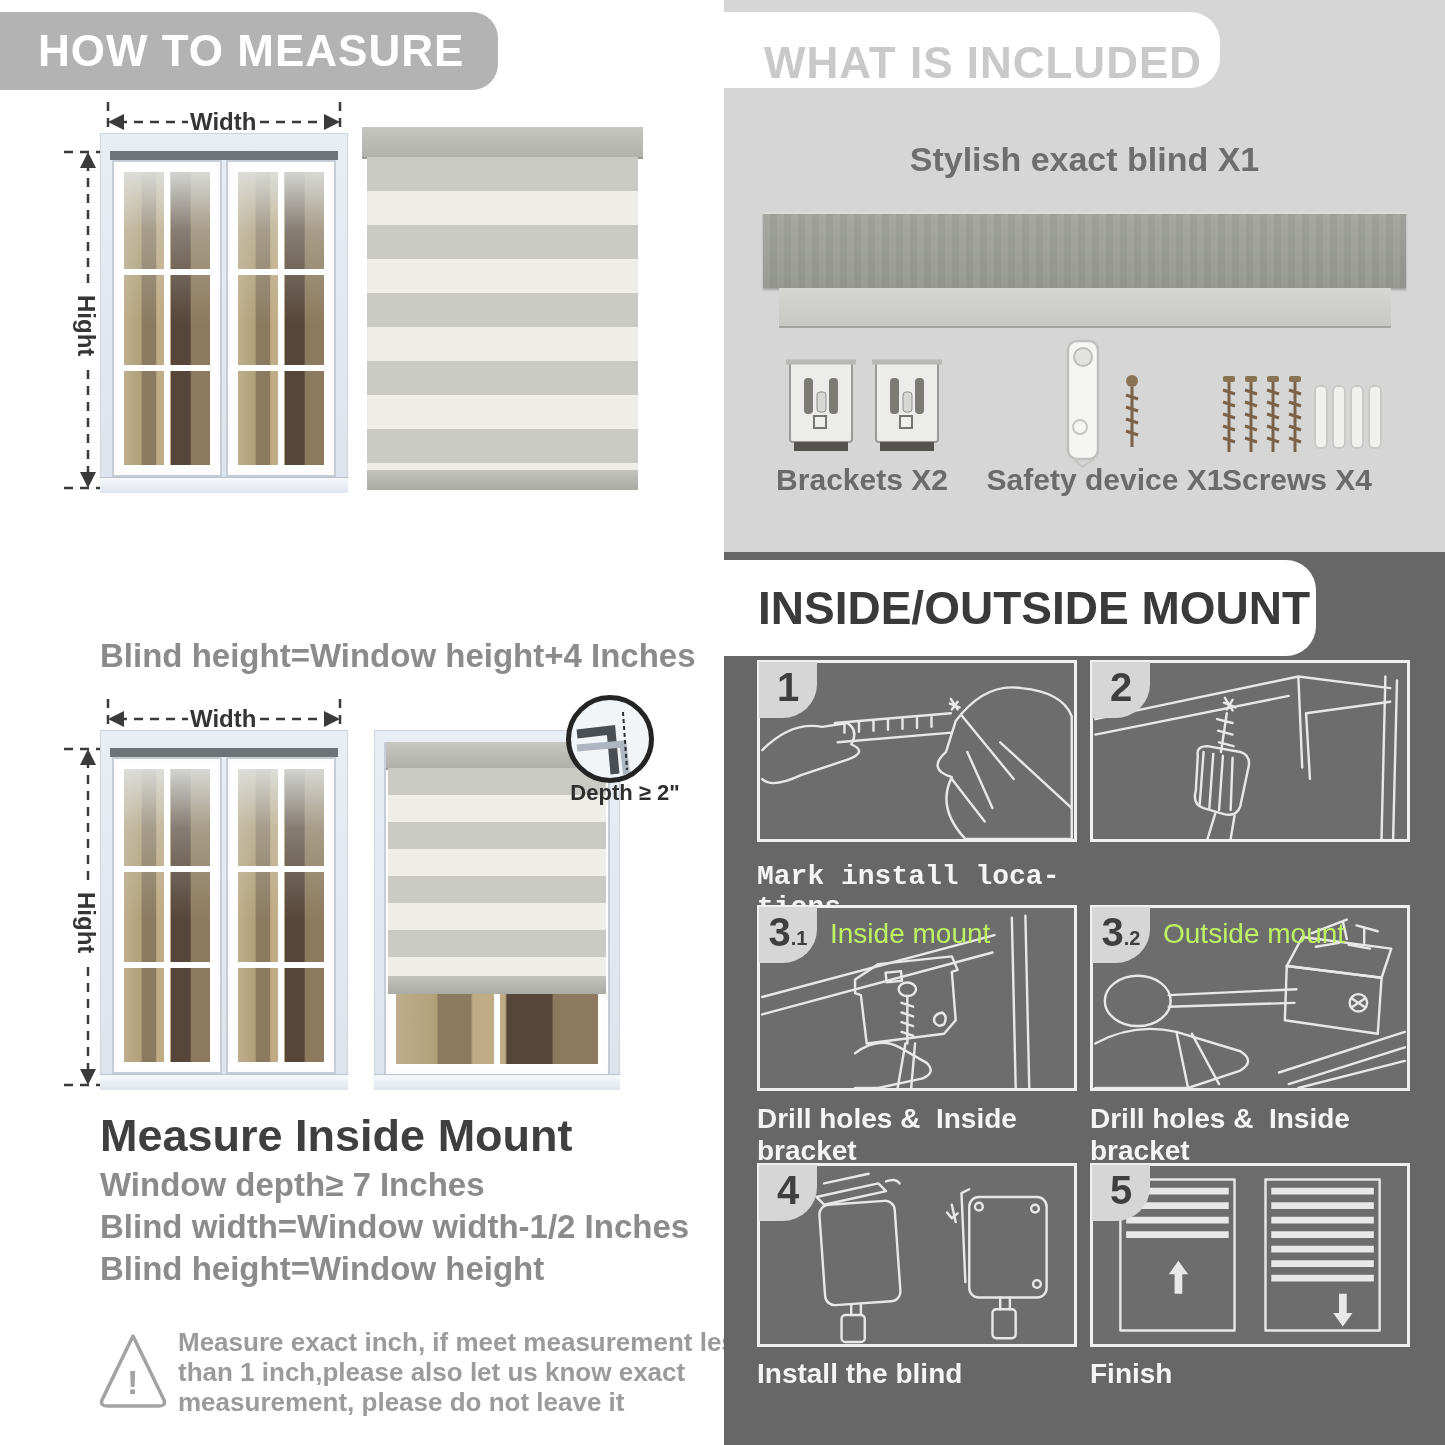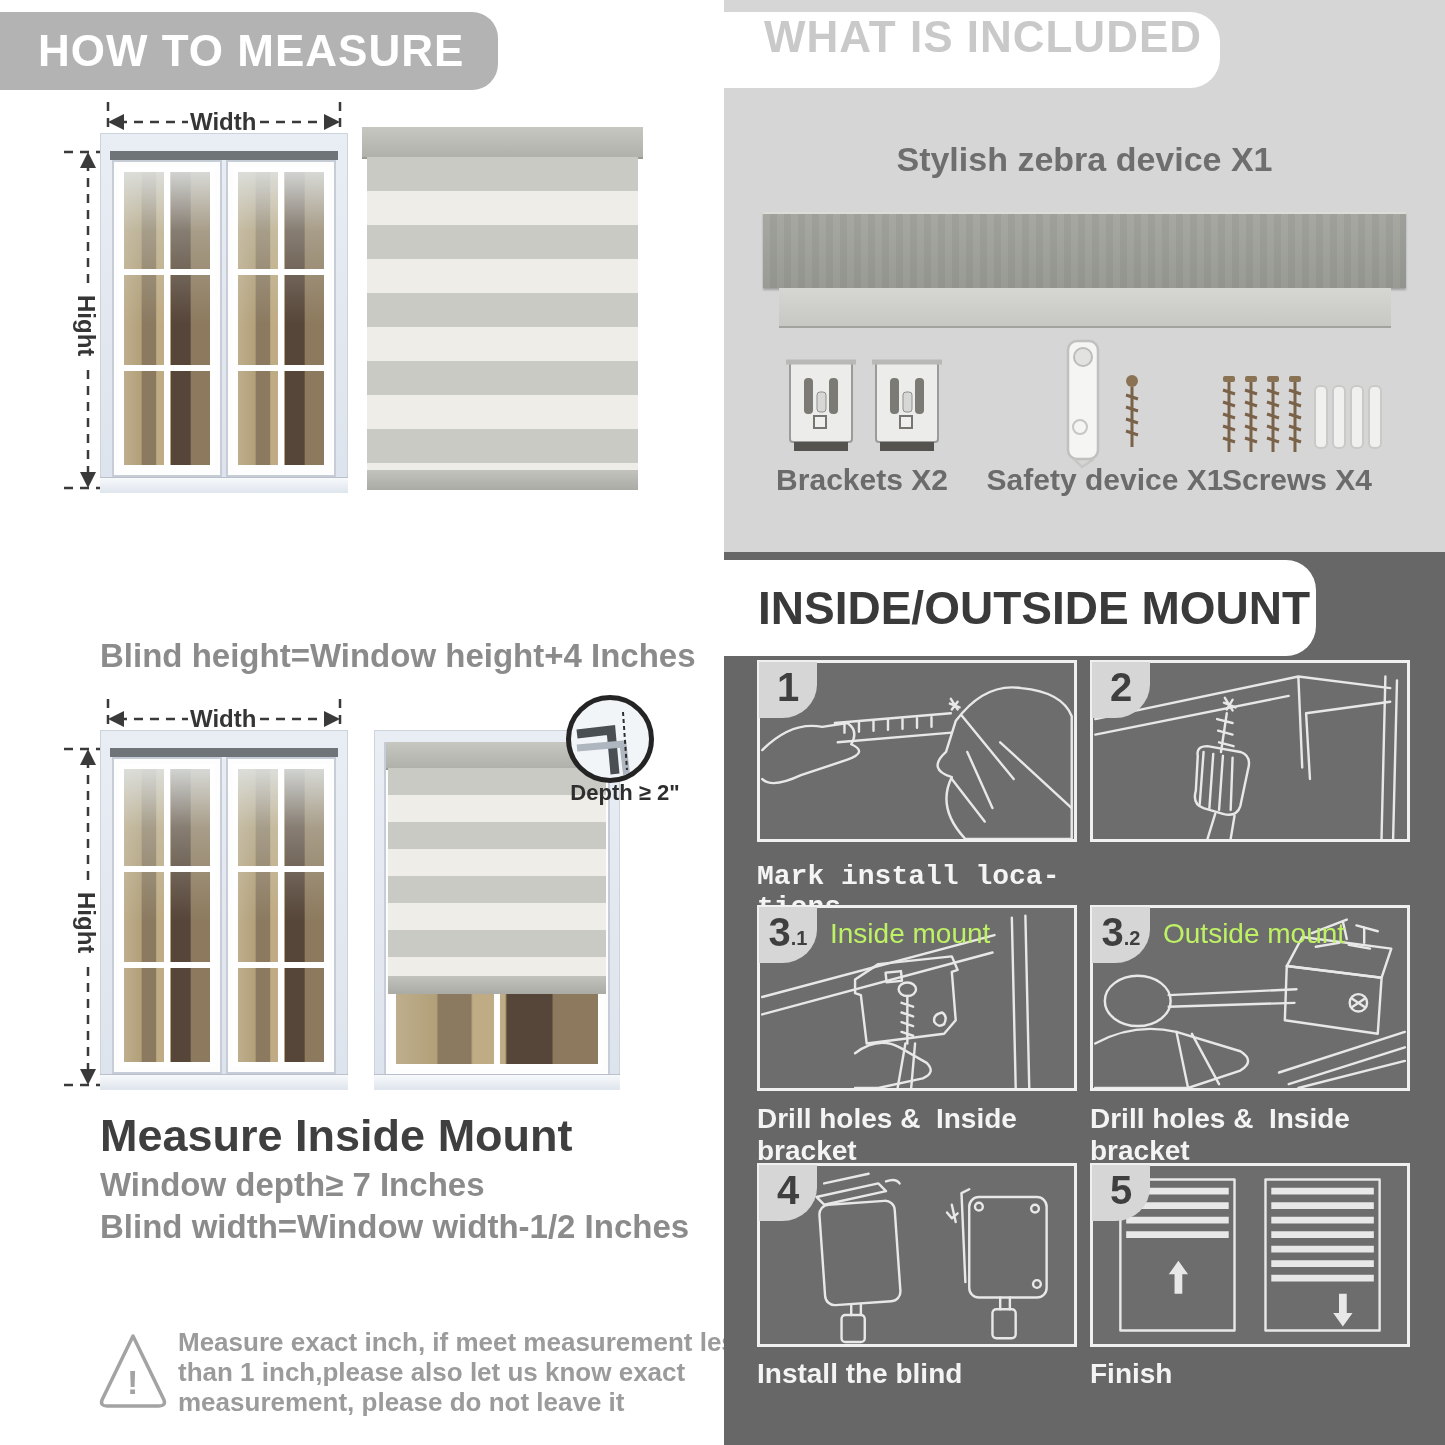--- a/index.html
+++ b/index.html
@@ -59,21 +59,21 @@
     background:#f2f5f8; overflow:hidden; }
   .depth-label { position:absolute; left:560px; top:780px; width:130px; text-align:center; color:#2e2e2e; font-size:22px; font-weight:bold; }
 
   
   .note-text { position:absolute; color:#9b9b9b; font-size:26px; font-weight:bold; line-height:28px; white-space:pre-wrap; }
 
   
   .panel-light { position:absolute; left:724px; top:0; width:721px; height:552px; background:#d6d6d6; }
   .banner-included {
     position:absolute; left:0; top:12px; width:496px; height:76px; background:#ffffff;
-    border-radius:0 30px 30px 0; display:flex; align-items:flex-start; padding-left:40px;
+    border-radius:0 30px 30px 0; display:flex; align-items:flex-end; padding-left:40px;
     color:#c9c9c9; font-size:44px; font-weight:bold; letter-spacing:1px;
   }
   .product-title { position:absolute; left:0; top:140px; width:100%; text-align:center;
     color:#6e6e6e; font-size:34px; font-weight:bold; }
   .rail-main { position:absolute; left:39px; top:212px; width:643px; height:76px;
     background:repeating-linear-gradient(90deg,#cccdc9 0 7px,#c3c4c0 7px 14px),linear-gradient(180deg,#d0d1cd,#bfc0bc);
     background-blend-mode:multiply; box-shadow:0 2px 2px rgba(0,0,0,.25), inset 0 2px 0 #dcdcd8; }
   .rail-sub { position:absolute; left:55px; top:288px; width:612px; height:38px;
     background:linear-gradient(180deg,#d6d7d3,#c7c8c4); box-shadow:0 2px 0 #a2a39f; }
   .item-label { position:absolute; top:463px; transform:translateX(-50%); color:#6b6b6b; font-size:30px; font-weight:bold; white-space:nowrap; }
@@ -216,34 +216,35 @@
       <path d="M6,34 L40,30 L44,74" fill="none" stroke="#4a4f54" stroke-width="9"></path>
       <path d="M6,48 L52,44 L56,78" fill="none" stroke="#aeb6bf" stroke-width="7"></path>
       <line x1="52" y1="12" x2="56" y2="70" stroke="#2e2e2e" stroke-width="2" stroke-dasharray="4 3"></line>
     </svg>
   </div>
   <div class="depth-label">Depth ≥ 2"</div>
 
   <div class="heading" style="left:100px;top:1110px;">Measure Inside Mount</div>
   <div class="formula" style="left:100px;top:1166px;">Window depth≥ 7 Inches</div>
   <div class="formula" style="left:100px;top:1208px;">Blind width=Window width-1/2 Inches</div>
+  <div class="formula" style="left:100px;top:1250px;">Blind height=Window height</div>
 
   <svg class="dim" style="left:98px;top:1330px;" width="70" height="80">
     <path d="M35,6 L66,70 Q68,76 61,76 L9,76 Q2,76 4,70 Z" fill="none" stroke="#a3a3a3" stroke-width="3.5" stroke-linejoin="round"></path>
   </svg>
   <div class="note-text" style="left:127px;top:1368px;font-size:34px;color:#a3a3a3;">!</div>
   <div class="note-text" style="left:178px;top:1328px;">Measure exact inch, if meet measurement less</div>
   <div class="note-text" style="left:178px;top:1358px;">than 1 inch,please also let us know exact</div>
   <div class="note-text" style="left:178px;top:1388px;">measurement, please do not leave it</div>
 
   <div class="panel-light">
     <div class="banner-included">
       <span>WHAT IS INCLUDED</span>
     </div>
-    <div class="product-title">Stylish zebra device X1</div>
+    <div class="product-title">Stylish exact blind X1</div>
 
     <div class="rail-main"></div>
     <div class="rail-sub"></div>
 
     <svg class="dim" style="left:60px;top:352px;" width="160" height="112">
       <g>
         <rect x="6" y="10" width="62" height="80" rx="3" fill="#ececea" stroke="#9b9b99" stroke-width="2"></rect>
         <line x1="2" y1="10" x2="72" y2="10" stroke="#b8b8b6" stroke-width="5"></line>
         <rect x="20" y="26" width="9" height="36" rx="4" fill="#7c7a74"></rect>
         <rect x="45" y="26" width="9" height="36" rx="4" fill="#7c7a74"></rect>

